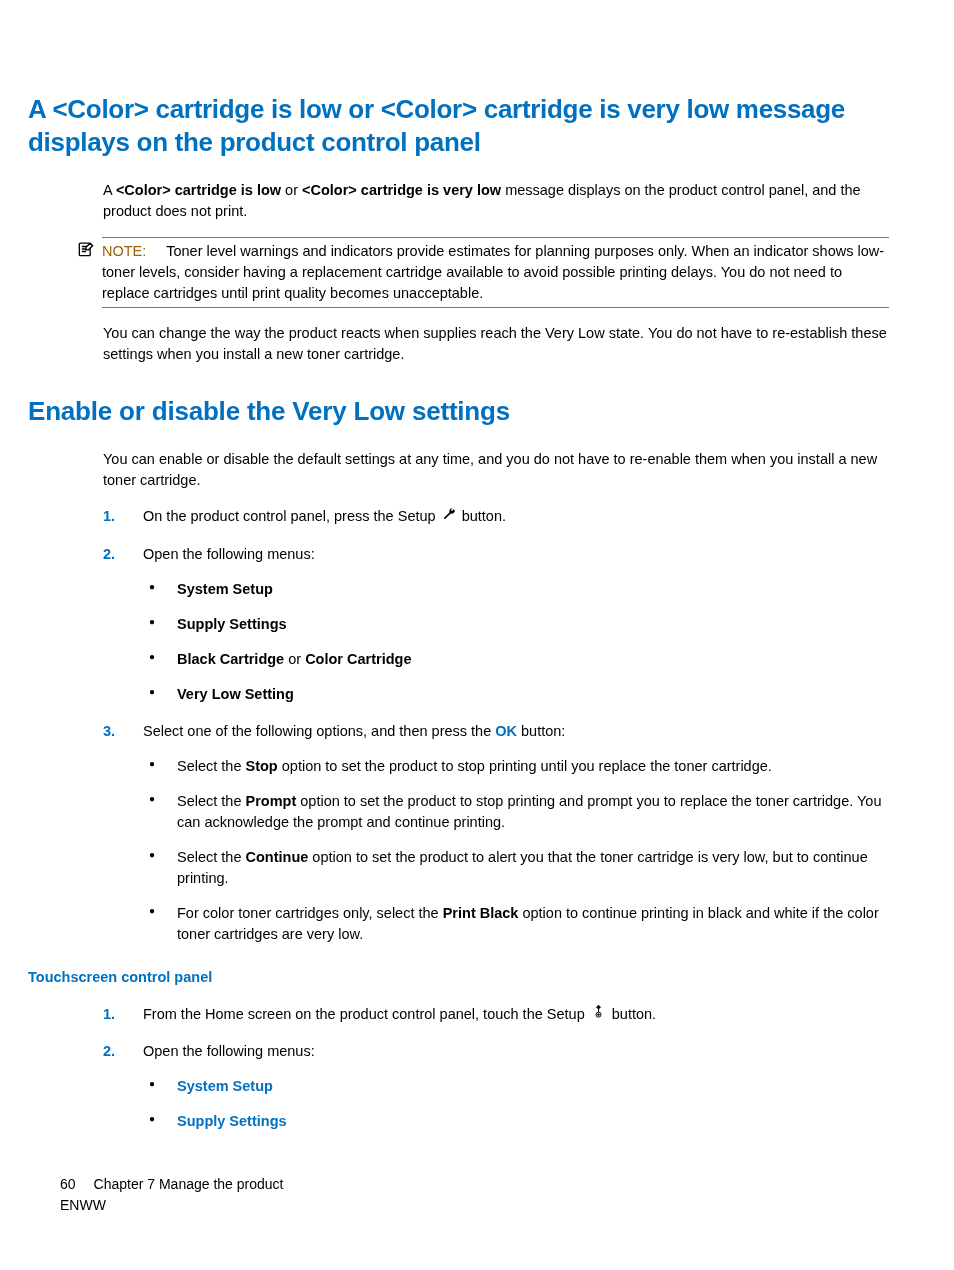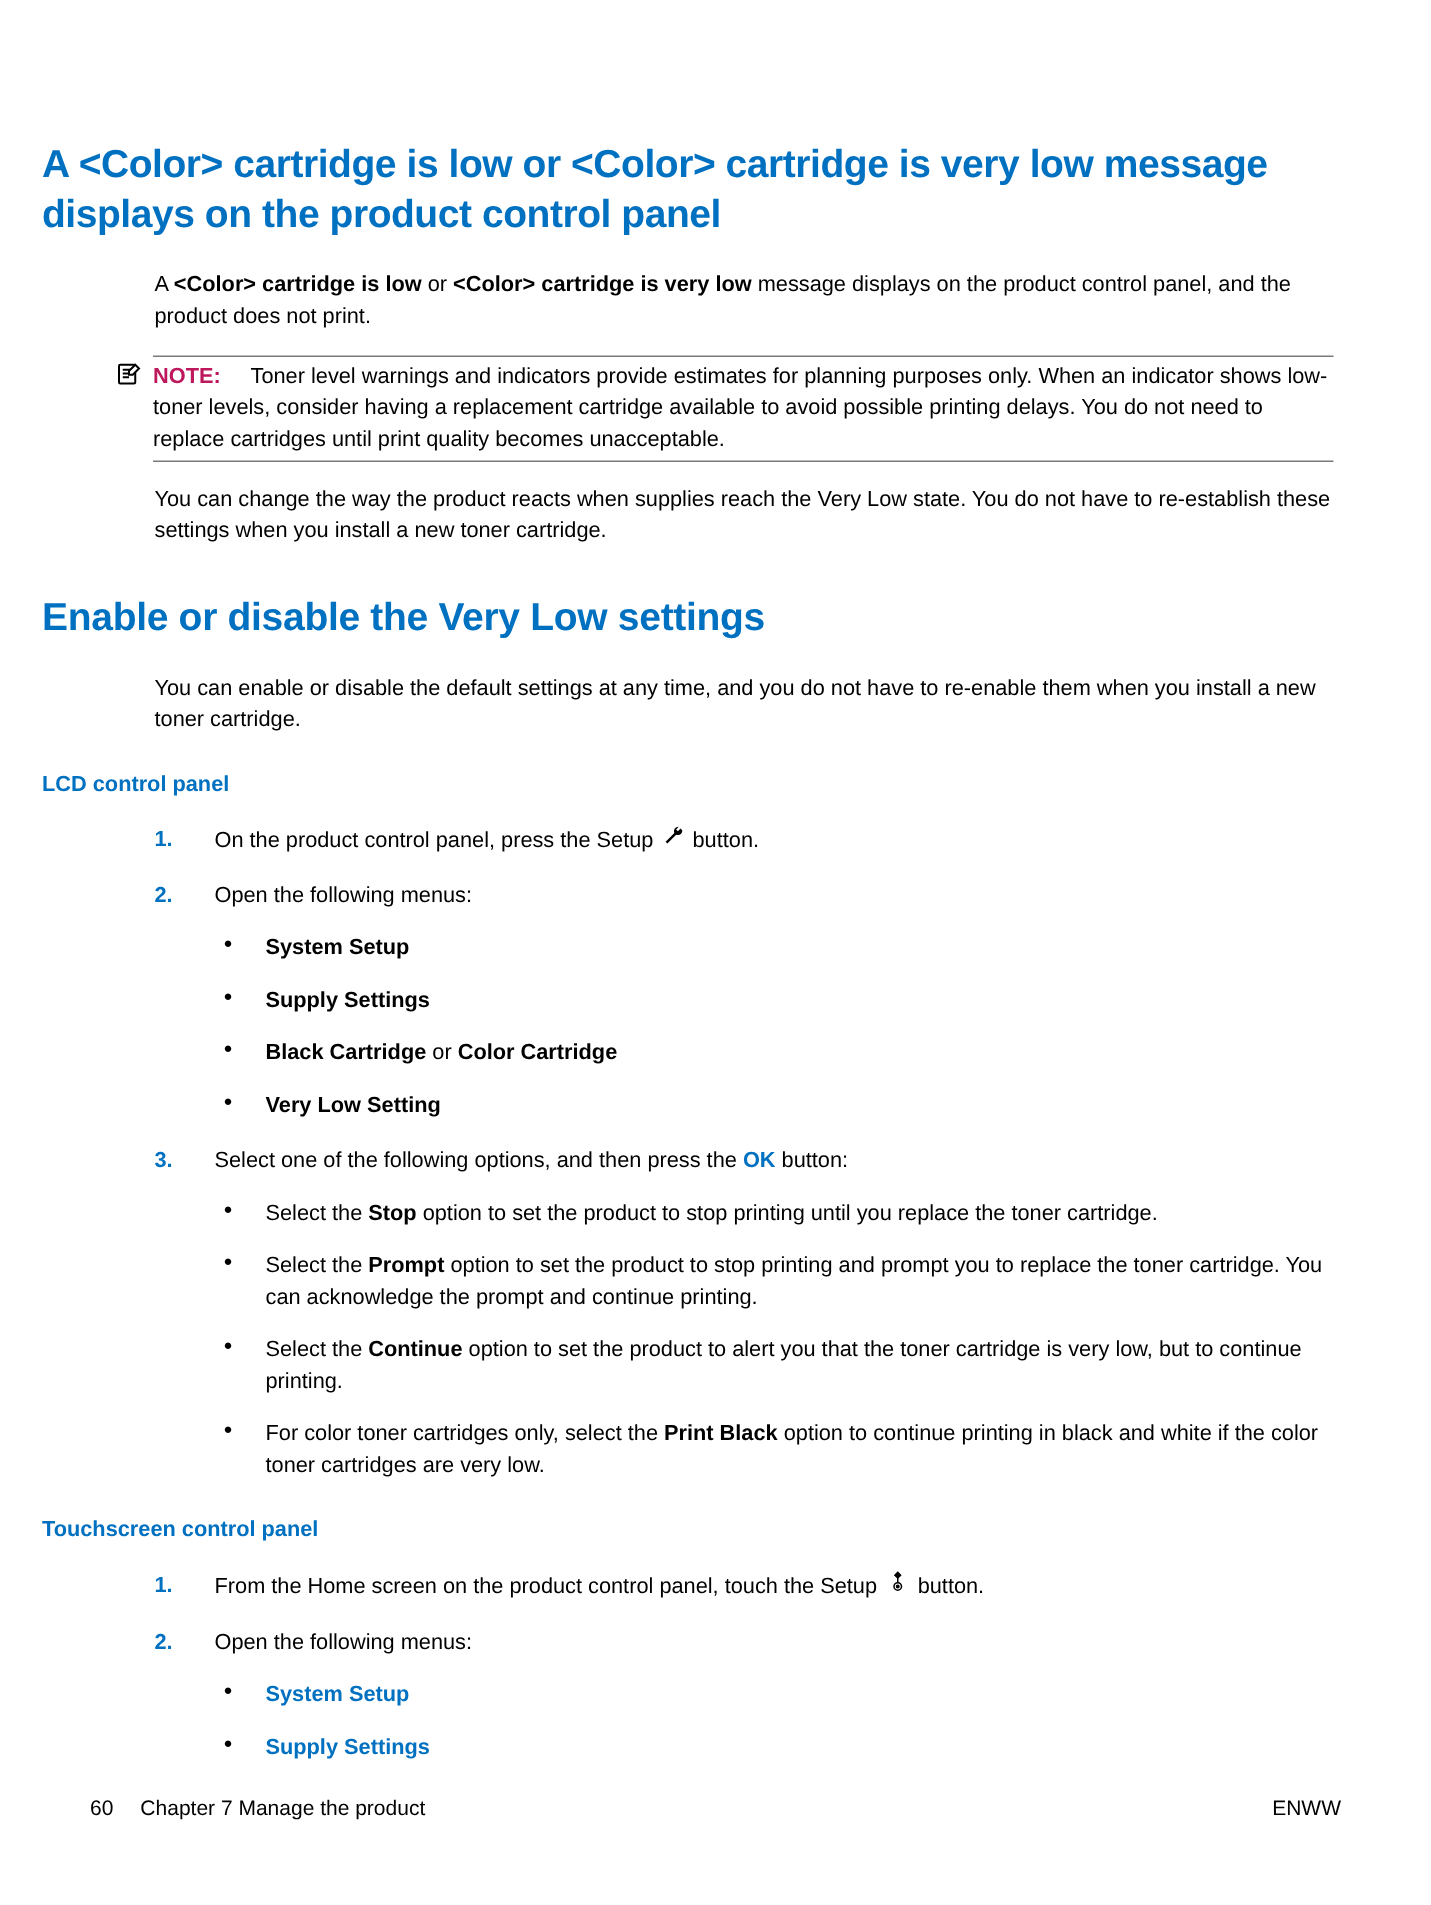--- a/index.html
+++ b/index.html
@@ -40,21 +40,21 @@
     flex: 0 0 auto;
     margin-right: 6px;
     margin-top: 2px;
   }
   .note-text {
     flex: 1;
     border-top: 1px solid #7a7a7a;
     border-bottom: 1px solid #7a7a7a;
     padding: 3px 0 3px 0;
   }
-  .note-label { color: #be185d; font-weight: bold; }
+  .note-label { color: #a16207; font-weight: normal; }
   .h2 {
     color: #0070c0;
     font-weight: bold;
     font-size: 26px;
     margin-top: 28px;
     margin-bottom: 18px;
     letter-spacing: -0.2px;
   }
   .h3 {
     color: #0070c0;
@@ -100,20 +100,21 @@
   .bold { font-weight: bold; }
   .inline-icon { display:inline-block; vertical-align: middle; margin: 0 2px; }
   .footer {
     position: absolute;
     bottom: 55px;
     left: 60px;
     right: 60px;
     font-size: 14px;
     display: flex;
     justify-content: space-between;
+    flex-direction: column;
   }
   .footer-left { display:flex; gap:18px; }
 </style>
 </head>
 <body>
 
 <div class="page">
 
   <div class="h1">A &lt;Color&gt; cartridge is low or &lt;Color&gt; cartridge is very low message displays on the product control panel</div>
 
@@ -135,21 +136,20 @@
       <span>Toner level warnings and indicators provide estimates for planning purposes only. When an indicator shows low-toner levels, consider having a replacement cartridge available to avoid possible printing delays. You do not need to replace cartridges until print quality becomes unacceptable.</span>
     </div>
   </div>
 
   <div class="body-block para">You can change the way the product reacts when supplies reach the Very Low state. You do not have to re-establish these settings when you install a new toner cartridge.</div>
 
   <div class="h2">Enable or disable the Very Low settings</div>
 
   <div class="body-block para">You can enable or disable the default settings at any time, and you do not have to re-enable them when you install a new toner cartridge.</div>
 
-  <div class="h3">LCD control panel</div>
 
   <ol class="steps">
     <li>
       <span class="num">1.</span>
       <span>On the product control panel, press the Setup </span><span class="inline-icon"><svg width="14" height="14" viewBox="0 0 24 24" fill="#000">
             <path d="M22 6a5 5 0 0 1-7 5L5 21l-2-2L13 9a5 5 0 0 1 5-7l-3 3 2 2 3-3z"></path>
           </svg></span><span> button.</span>
     </li>
     <li>
       <span class="num">2.</span>

